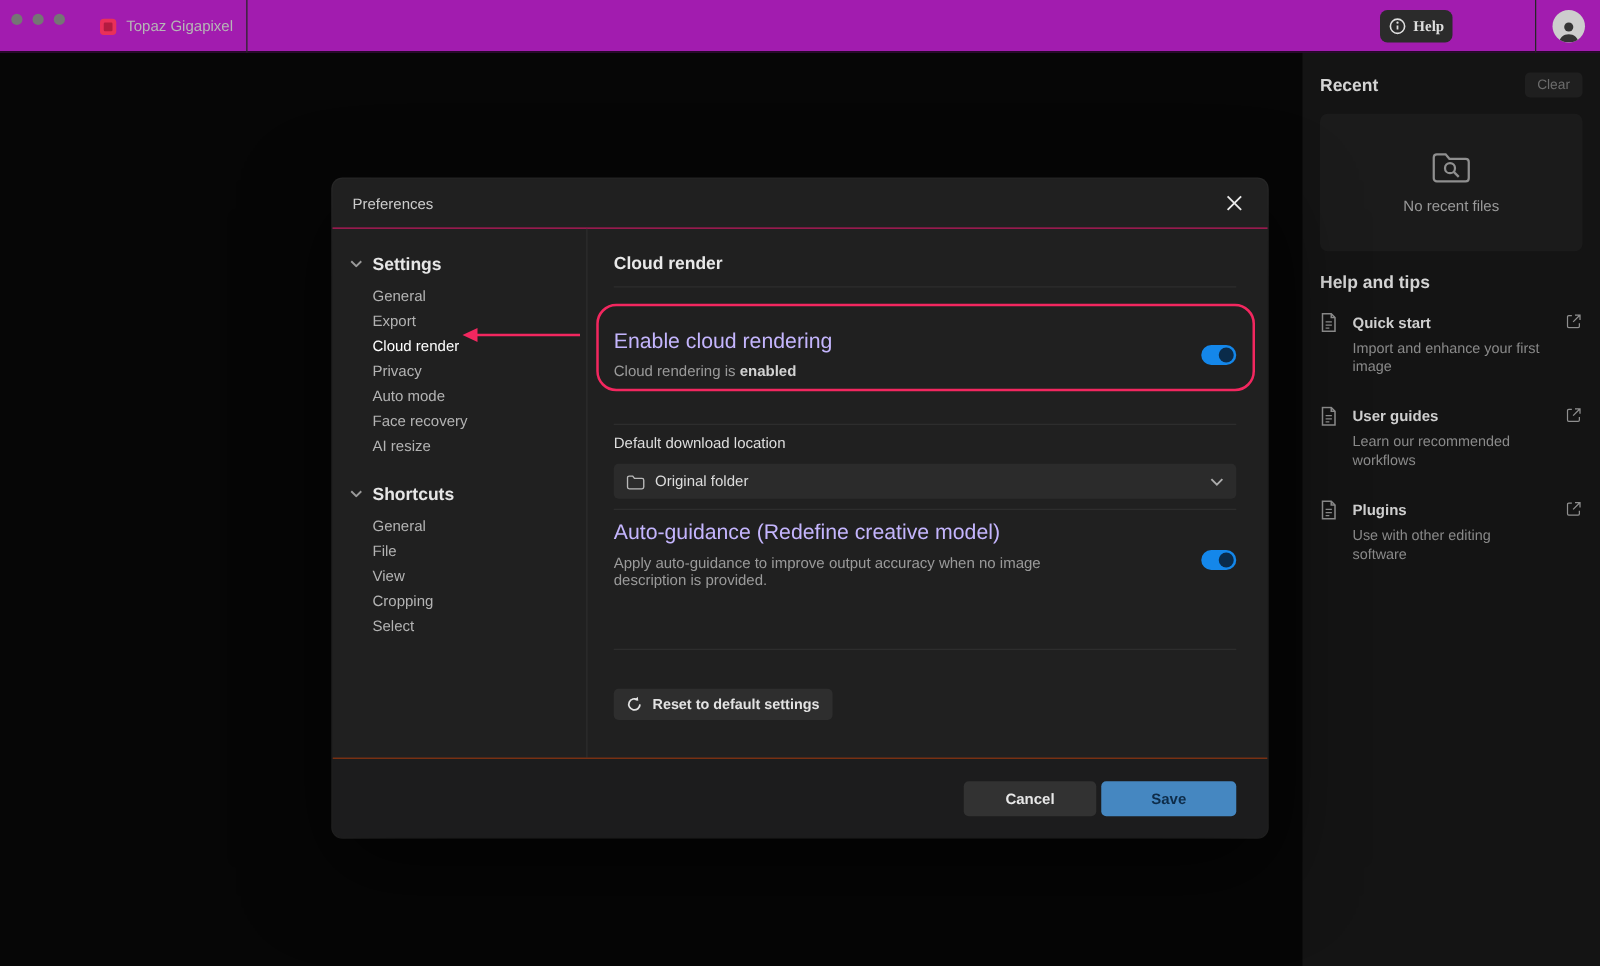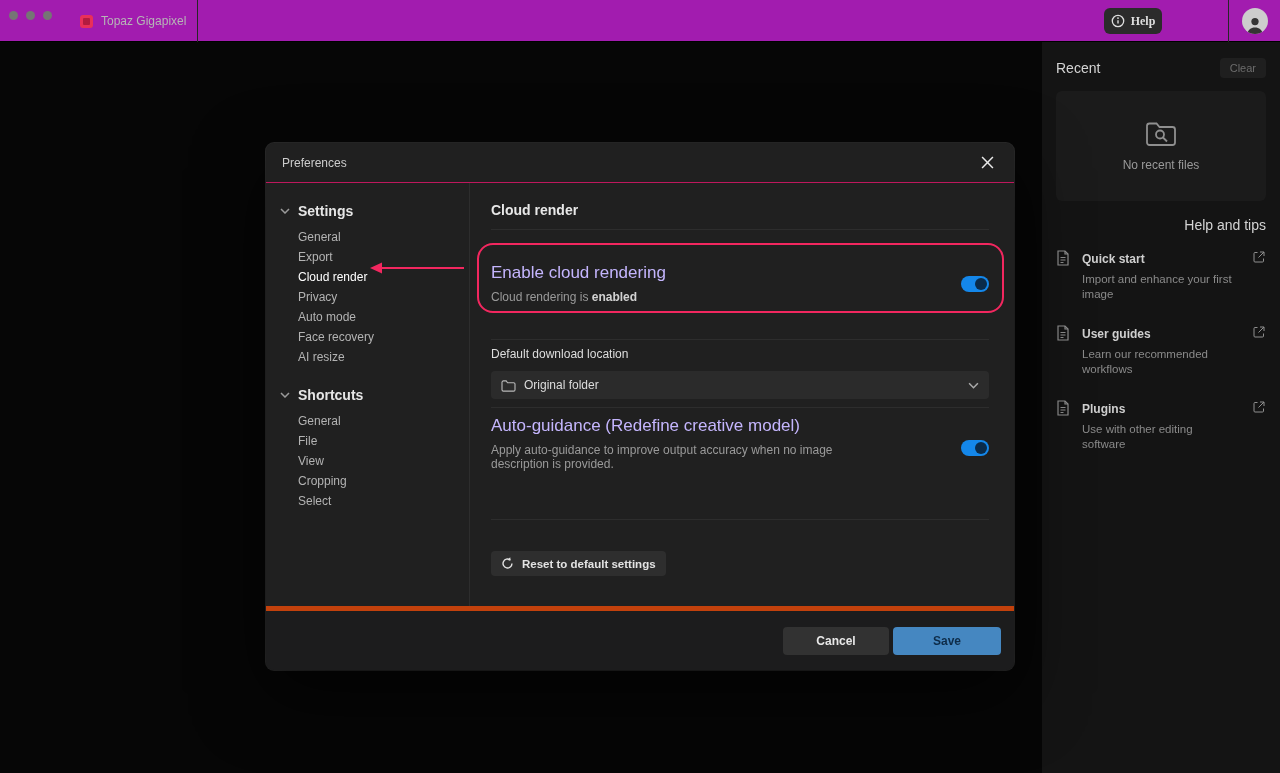--- a/index.html
+++ b/index.html
@@ -13,25 +13,25 @@
   .logo { position:absolute; left:80px; top:0; height:42px; display:flex; align-items:center; gap:8px; color:#b6b6b6; font-size:12px; }
   .logo-mark { width:13px; height:13px; border-radius:3px; background:#e93059; position:relative; }
   .logo-mark::after { content:""; position:absolute; left:3px; top:3px; width:7px; height:7px; background:#b31b40; border-radius:1px; }
   .tb-divider { position:absolute; top:0; width:1px; height:42px; background:#262626; }
   .help-btn { position:absolute; left:1104px; top:8px; width:58px; height:26px; background:#2b2b2b; border:none; border-radius:6px; color:#dedede; display:flex; align-items:center; justify-content:center; gap:6px; font-size:12px; font-weight:700; font-family:Liberation Serif, serif; cursor:pointer; }
   .avatar { position:absolute; left:1242px; top:8px; width:26px; height:26px; border-radius:50%; background:#cdcdcd; color:#343434; display:flex; align-items:flex-end; justify-content:center; overflow:hidden; cursor:pointer; }
 
   
   .right-panel { position:absolute; left:1042px; top:42px; width:238px; bottom:0; background:#141414; padding:16px 14px; z-index:1; }
   .recent-head { display:flex; justify-content:space-between; align-items:center; }
-  .panel-title { font-size:14px; font-weight:400; color:#d4d4d4; }
+  .panel-title { font-size:14px; font-weight:700; color:#d4d4d4; }
   .clear-btn { background:#1f1f1f; color:#6c6c6c; border:none; border-radius:4px; font-size:11px; padding:4px 10px; font-family:inherit; }
   .recent-box { margin-top:13px; height:110px; background:#1b1b1b; border-radius:6px; display:flex; flex-direction:column; align-items:center; justify-content:center; gap:10px; color:#8f8f8f; }
   .empty-text { font-size:12px; color:#9a9a9a; }
-  .tips-title { margin-top:16px;text-align:right; }
+  .tips-title { margin-top:16px; }
   .tips { margin-top:16px; display:flex; flex-direction:column; gap:22px; }
   .tip { display:grid; grid-template-columns:16px 1fr 13px; column-gap:10px; cursor:pointer; }
   .tip-icon { color:#8f8f8f; margin-top:1px; }
   .ext-icon { color:#8f8f8f; margin-top:2px; }
   .tip-title { font-size:12px; font-weight:700; color:#cfcfcf; }
   .tip-desc { font-size:11.5px; color:#8a8a8a; line-height:1.3; margin-top:5px; max-width:150px; }
 
   
   .modal { position:absolute; left:266px; top:143px; width:748px; height:527px; background:#202020; border-radius:8px;
            box-shadow:0 24px 70px rgba(0,0,0,.65), 0 0 0 1px #2b2b2b; display:flex; flex-direction:column; overflow:visible; z-index:3; }
@@ -61,21 +61,21 @@
   .sec-download { padding:7px 0 8px; }
   .field-label { font-size:12px; color:#dedede; }
   .dropdown { margin-top:10px; height:28px; background:#2b2b2b; border-radius:4px; display:flex; align-items:center; padding:0 10px; color:#b9b9b9; cursor:pointer; }
   .dropdown .dd-label { font-size:12px; color:#dcdcdc; margin-left:8px; flex:1; }
   .dropdown .dd-chev { color:#ababab; display:flex; }
   .sec-auto { padding:8px 0 48px; display:flex; justify-content:space-between; }
   .sec-auto .texts { max-width:360px; }
   .sec-auto .toggle { align-self:center; margin-top:8px; }
   .sec-reset { padding-top:31px; }
   .reset-btn { display:inline-flex; align-items:center; gap:8px; height:25px; padding:0 10px; background:#2e2e2e; border:none; border-radius:4px; color:#e3e3e3; font-size:11.5px; font-weight:700; font-family:inherit; cursor:pointer; }
-  .modal-footer { flex:0 0 64px; border-top:5px solid #c2410c; background:#1c1c1d; display:flex; align-items:center; justify-content:flex-end; gap:4px; padding-right:13px; border-radius:0 0 8px 8px; }
+  .modal-footer { flex:0 0 64px; border-top:1px solid #c2410c; background:#1c1c1d; display:flex; align-items:center; justify-content:flex-end; gap:4px; padding-right:25px; border-radius:0 0 8px 8px; }
   .btn-cancel { width:106px; height:28px; background:#323232; color:#e8e8e8; border:none; border-radius:4px; font-size:12px; font-weight:700; font-family:inherit; cursor:pointer; }
   .btn-save { width:108px; height:28px; background:#4587c1; color:#0e2c49; border:none; border-radius:4px; font-size:12px; font-weight:700; font-family:inherit; cursor:pointer; }
 
   
   .anno-rect { position:absolute; left:211px; top:100px; width:527px; height:70px; border:2px solid #f2275f; border-radius:16px; pointer-events:none; z-index:6; }
   .anno-arrow { position:absolute; left:103px; top:118px; width:96px; height:14px; pointer-events:none; z-index:6; }
 
   svg { display:block; }
 </style>
 </head>

